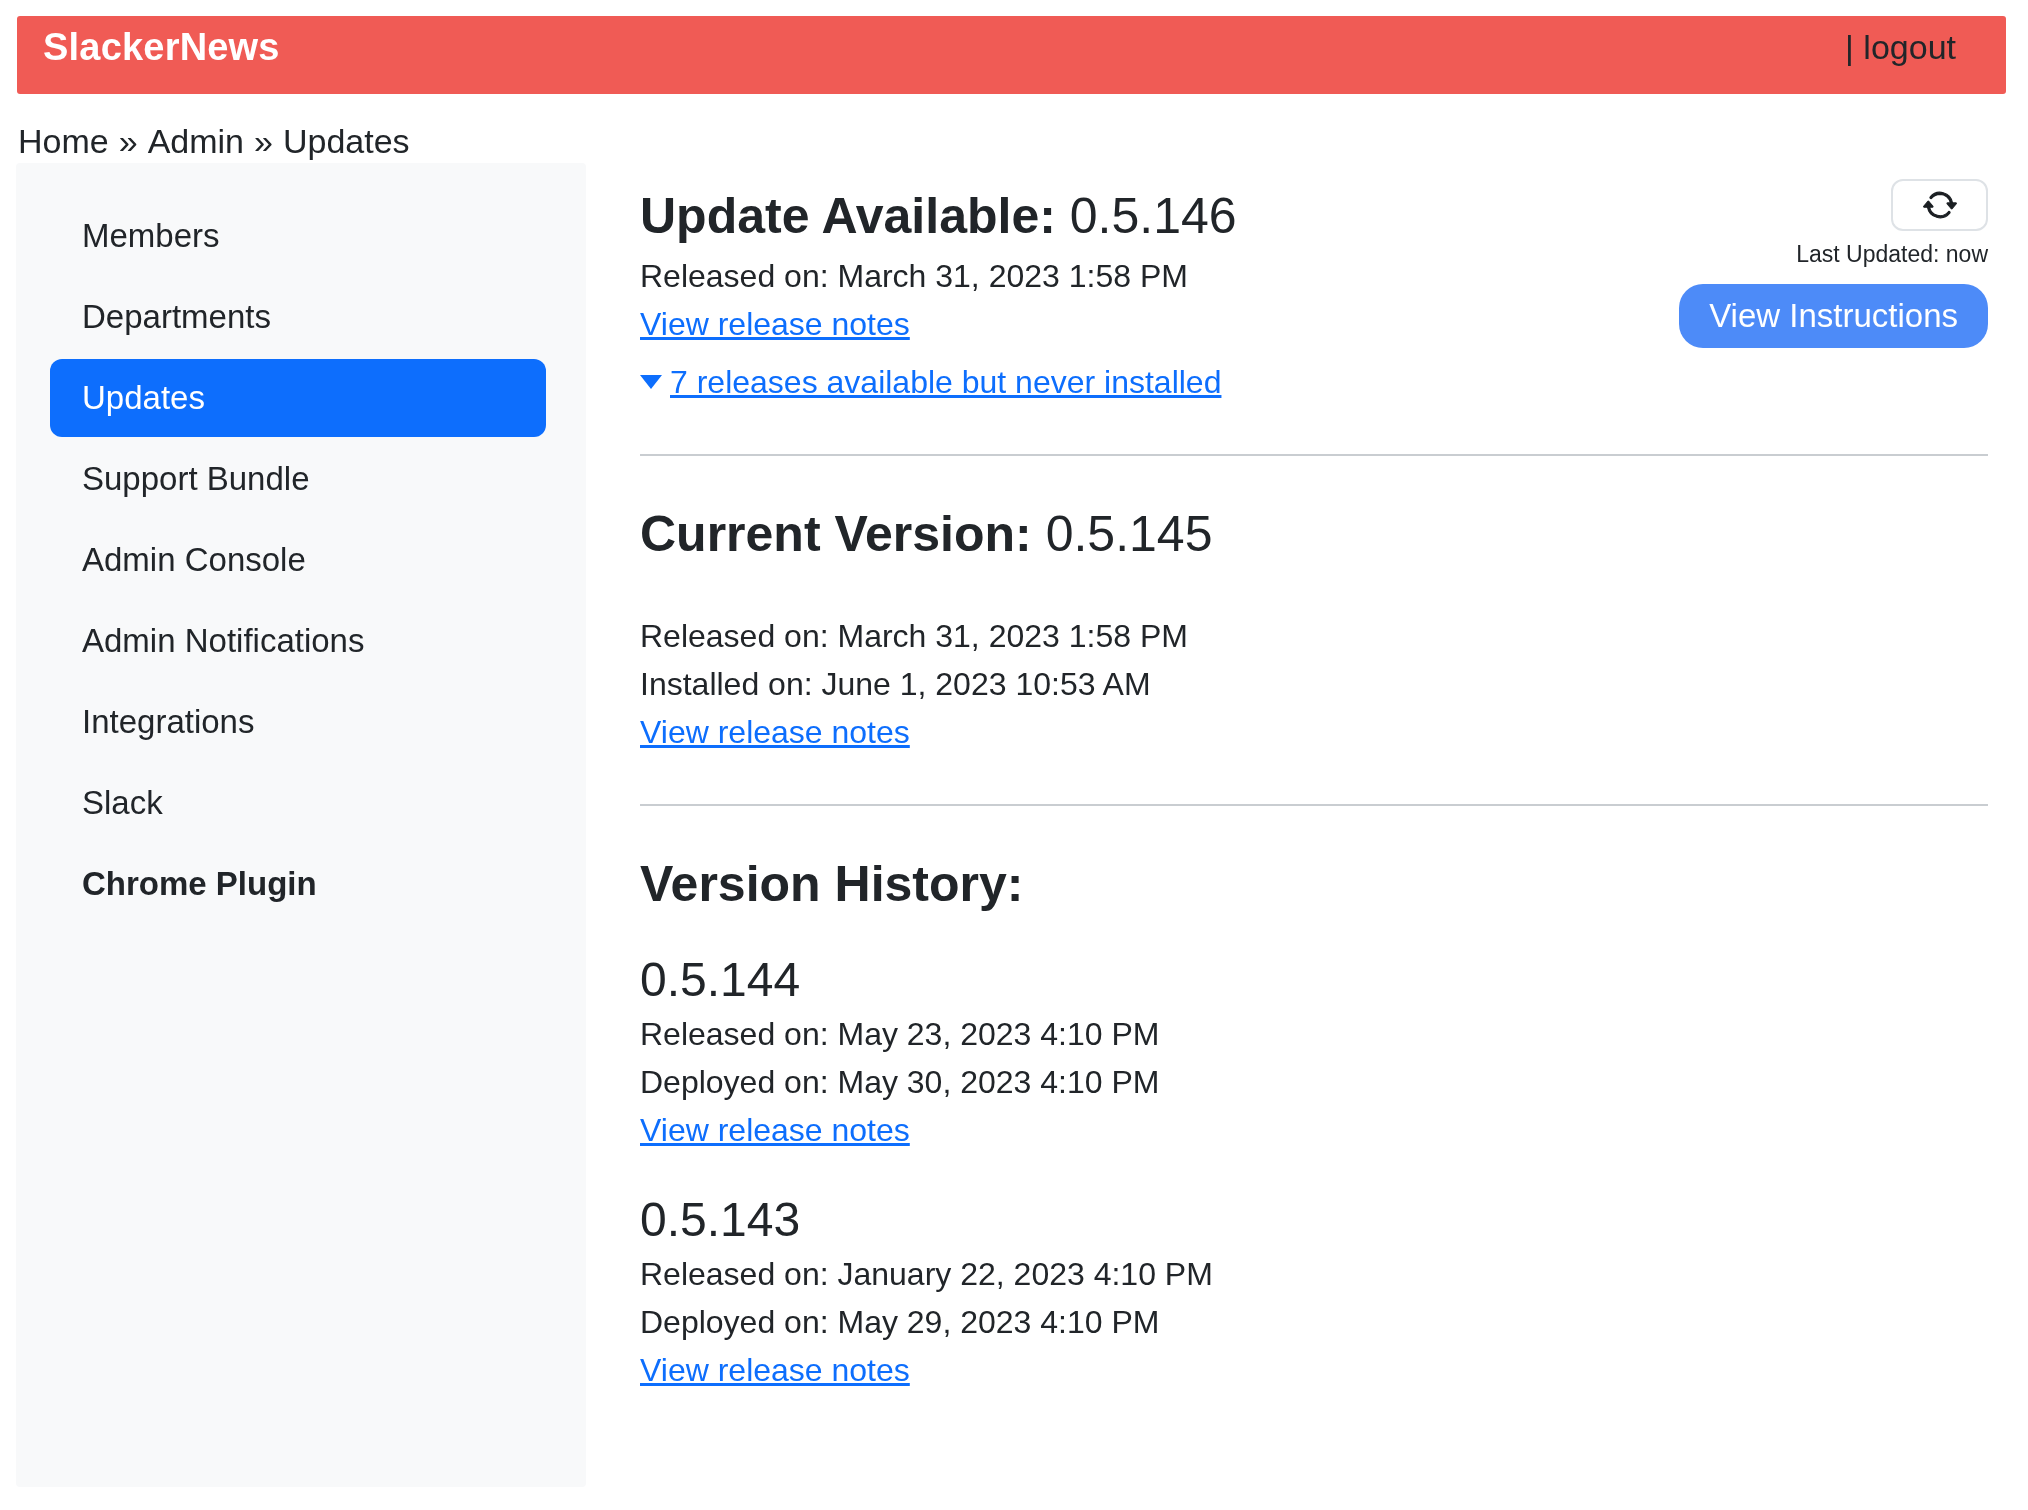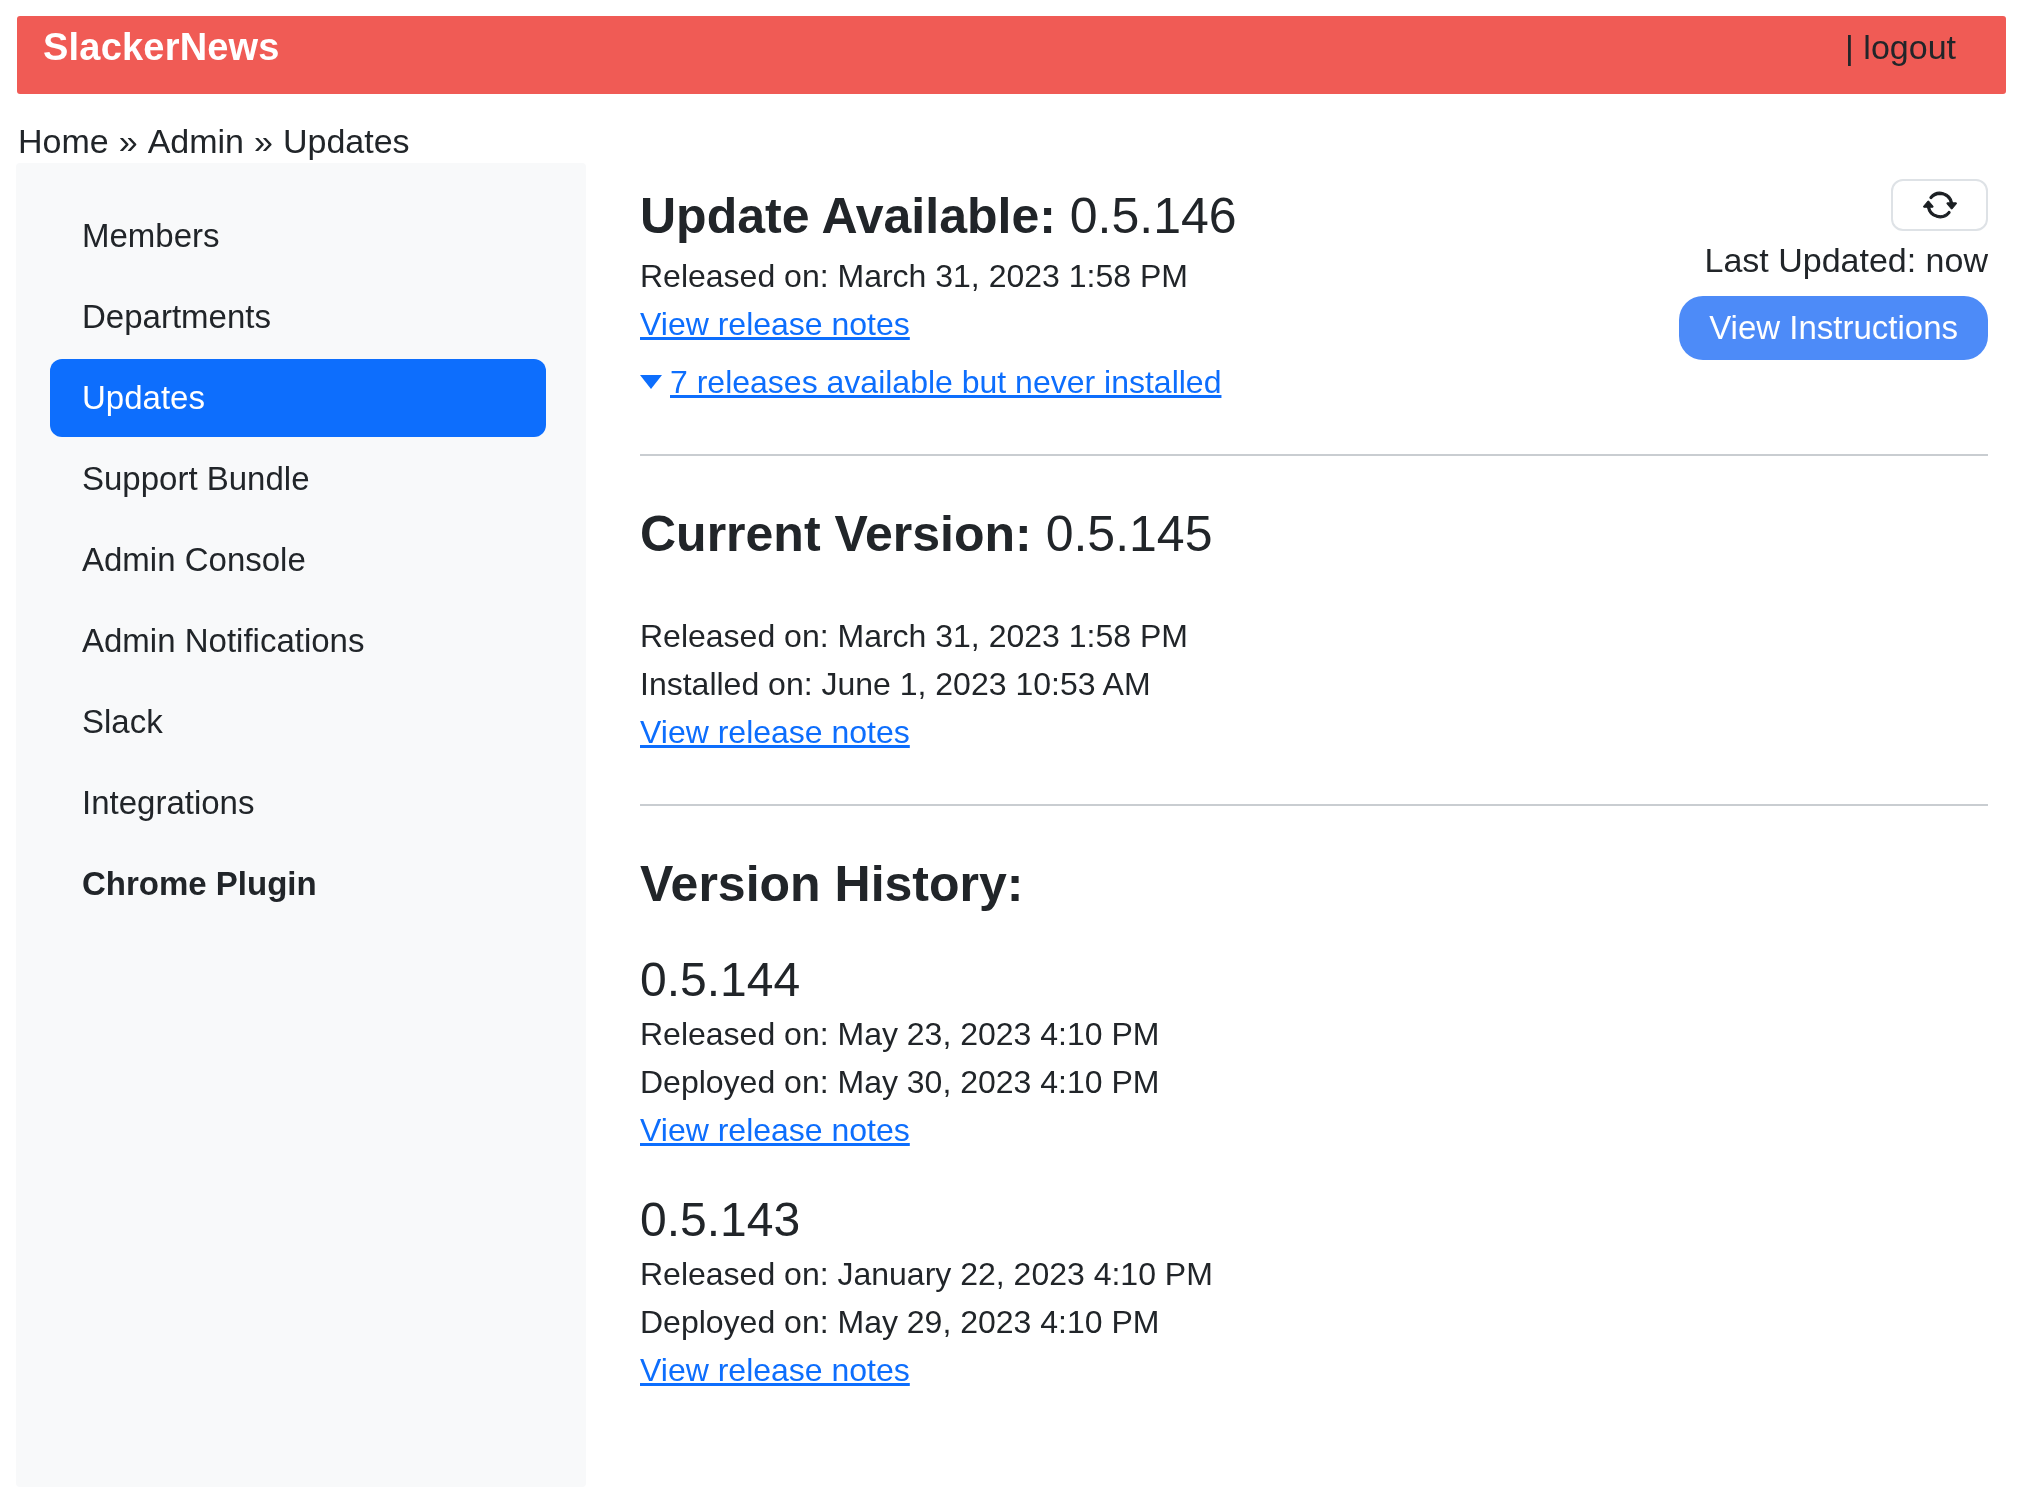--- a/index.html
+++ b/index.html
@@ -151,21 +151,21 @@
     border-radius: 12px;
     display: flex;
     align-items: center;
     justify-content: center;
     cursor: pointer;
     color: #1b1f23;
   }
   .refresh-btn svg { width: 34px; height: 34px; }
   .last-updated {
     margin-top: 10px;
-    font-size: 34px;
+    font-size: 23px;
     color: #212529;
   }
   .instructions-btn {
     margin-top: 16px;
     background: #4d8bf8;
     color: #ffffff;
     border: none;
     border-radius: 24px;
     font-family: inherit;
     font-size: 33px;
@@ -188,22 +188,22 @@
 
 <div class="layout">
 
   <nav class="sidebar">
     <a class="nav-item" href="#">Members</a>
     <a class="nav-item" href="#">Departments</a>
     <a class="nav-item active" href="#">Updates</a>
     <a class="nav-item" href="#">Support Bundle</a>
     <a class="nav-item" href="#">Admin Console</a>
     <a class="nav-item" href="#">Admin Notifications</a>
+    <a class="nav-item" href="#">Integrations</a>
     <a class="nav-item" href="#">Slack</a>
-    <a class="nav-item" href="#">Integrations</a>
     <a class="nav-item semibold" href="#">Chrome Plugin</a>
   </nav>
 
   <main class="main">
 
     <div class="update-actions">
       <button class="refresh-btn">
         <svg viewBox="0 0 16 16" fill="currentColor" stroke="currentColor" stroke-width="0.5" xmlns="http://www.w3.org/2000/svg">
           <path d="M11.534 7h3.932a.25.25 0 0 1 .192.41l-1.966 2.36a.25.25 0 0 1-.384 0l-1.966-2.36a.25.25 0 0 1 .192-.41zm-11 2h3.932a.25.25 0 0 0 .192-.41L2.692 6.23a.25.25 0 0 0-.384 0L.342 8.59A.25.25 0 0 0 .534 9z"></path>
           <path d="M8 3c-1.552 0-2.94.707-3.857 1.818a.5.5 0 1 1-.771-.636A6.002 6.002 0 0 1 13.917 7H12.9A5.002 5.002 0 0 0 8 3zM3.1 9a5.002 5.002 0 0 0 8.757 2.182.5.5 0 1 1 .771.636A6.002 6.002 0 0 1 2.083 9H3.1z"></path>

